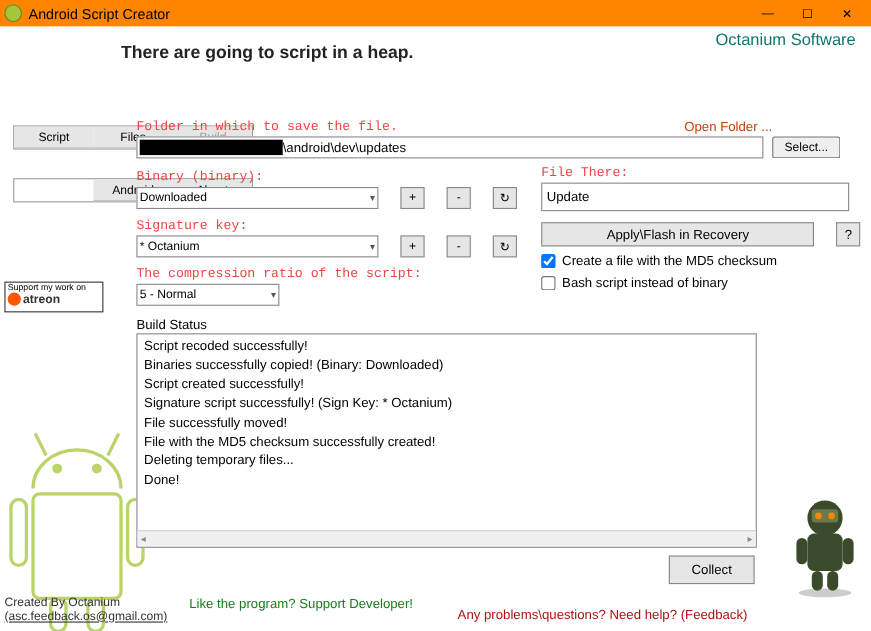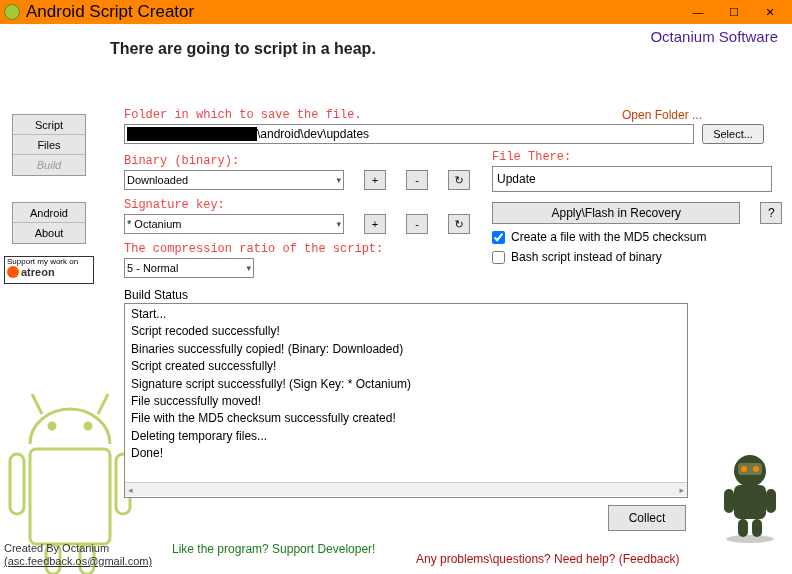--- a/index.html
+++ b/index.html
@@ -1,25 +1,25 @@
 <!DOCTYPE html>
 <html><head>
 <meta charset="utf-8">
 <style>
 * { box-sizing: border-box; margin: 0; padding: 0; }
 body { font-family: "Segoe UI", Tahoma, sans-serif; font-size: 12px; background: #fff; width: 792px; height: 574px; overflow: hidden; position: relative; }
 .titlebar { background: #ff8400; height: 24px; display: flex; align-items: center; padding: 0 4px; color: #000; }
 .titlebar .app-icon { width: 16px; height: 16px; border-radius: 50%; background: #a4c639; border: 1px solid #658a1e; margin-right: 6px; }
-.titlebar .title { font-size: 17px; flex: 0 0 auto; }
+.titlebar .title { font-size: 13px; flex: 0 0 auto; }
 .titlebar .spacer { flex: 1; }
 .titlebar .winbtn { width: 36px; height: 24px; display: flex; align-items: center; justify-content: center; font-size: 11px; cursor: default; }
-.brand { position: absolute; top: 28px; right: 14px; font-size: 15px; color: #4c1d95; }
+.brand { position: absolute; top: 28px; right: 14px; font-size: 15px; color: #0f766e; }
 .heading { position: absolute; top: 40px; left: 110px; font-size: 16px; font-weight: bold; color: #222; }
 .sidebar { position: absolute; left: 12px; top: 114px; display: flex; flex-direction: column; gap: 2px; }
-.sidebar .group { border: 1px solid #999; display: flex; flex-direction: column; justify-content: flex-end; }
+.sidebar .group { border: 1px solid #999; display: flex; flex-direction: row; justify-content: flex-end; }
 .sidebar .btn { width: 72px; height: 20px; font-size: 11px; background: #e6e6e6; border: none; border-bottom: 1px solid #bbb; cursor: default; }
 .sidebar .btn:last-child { border-bottom: none; }
 .sidebar .btn.disabled { color: #999; font-style: italic; }
 .sidebar .gap { height: 22px; }
 .patreon { position: absolute; left: 4px; top: 256px; width: 90px; height: 28px; border: 1px solid #333; font-size: 9px; padding: 1px 2px; line-height: 1; background: #fff; }
 .patreon .pat-text { font-size: 8px; }
 .patreon .pat-row { display: flex; align-items: center; gap: 2px; }
 .patreon .pat-circ { width: 12px; height: 12px; border-radius: 50%; background: #ff5900; display: inline-block; }
 .patreon .pat-word { font-size: 11px; color: #333; font-weight: bold; }
 .main { position: absolute; left: 124px; top: 108px; width: 660px; }
@@ -156,21 +156,20 @@
     <span>Create a file with the MD5 checksum</span>
   </div>
   <div class="check-row">
     <input type="checkbox" style="">
     <span>Bash script instead of binary</span>
   </div>
 </div>
 
 <div class="status-label">Build Status</div>
 <div class="status-box" id="status-box">
-    <div>Start...</div>
     <div>Script recoded successfully!</div>
     <div>Binaries successfully copied! (Binary: Downloaded)</div>
     <div>Script created successfully!</div>
     <div>Signature script successfully! (Sign Key: * Octanium)</div>
     <div>File successfully moved!</div>
     <div>File with the MD5 checksum successfully created!</div>
     <div>Deleting temporary files...</div>
     <div>Done!</div>
   </div>
 <div class="scroll-h">

